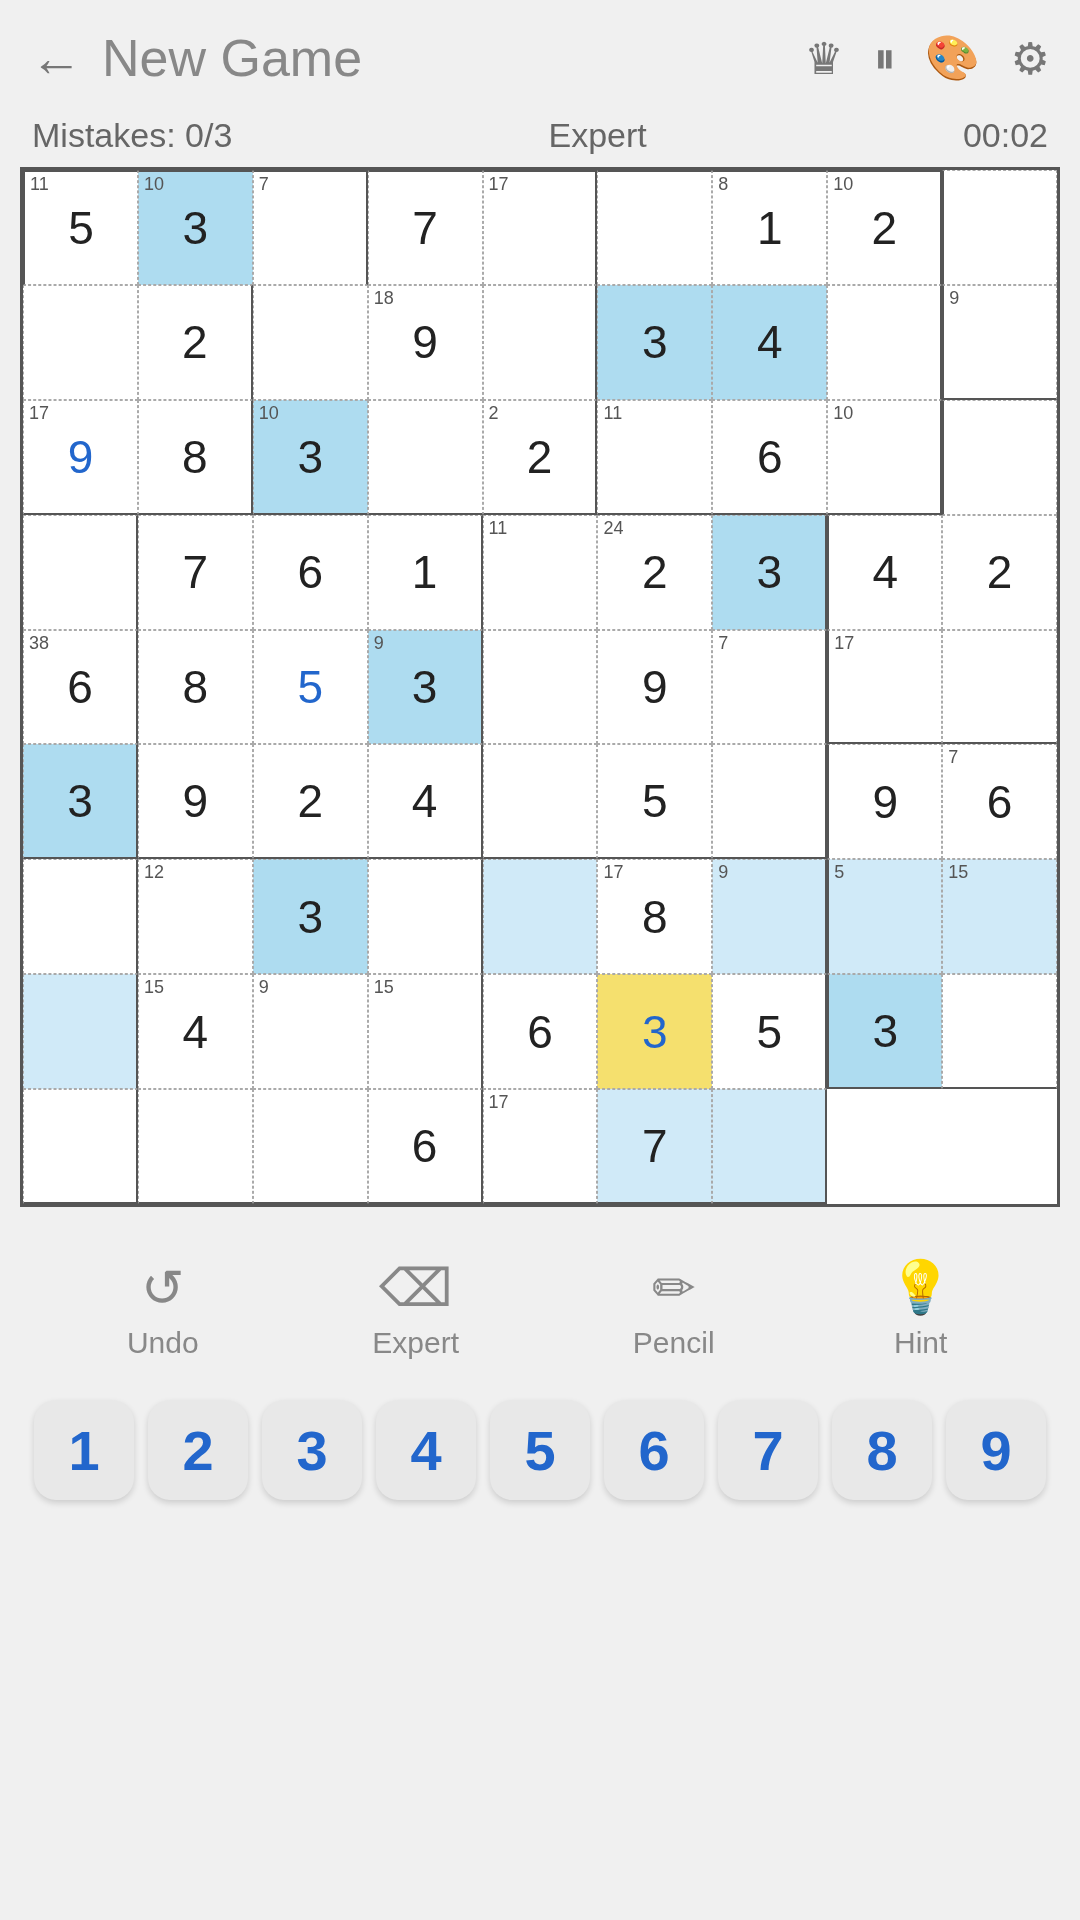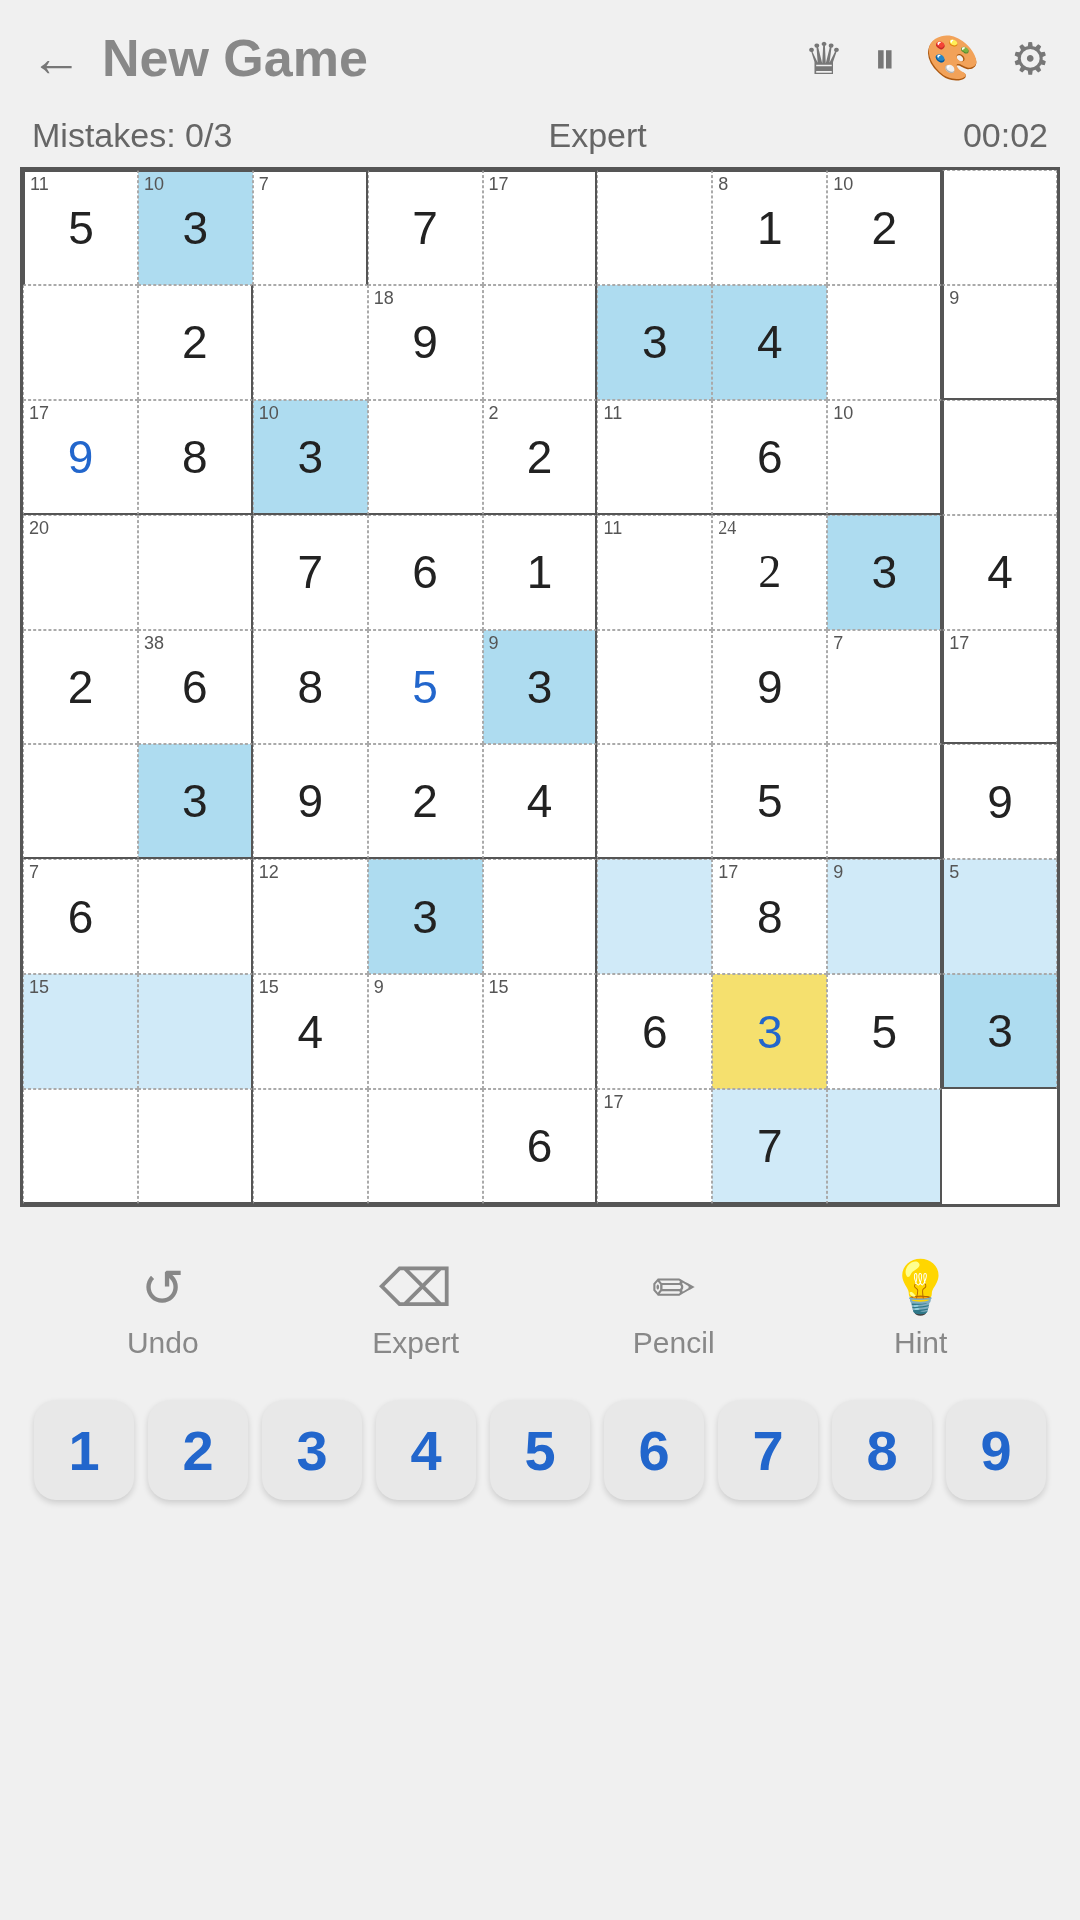--- a/index.html
+++ b/index.html
@@ -22,21 +22,21 @@
     .header-back {
       font-size: 52px;
       color: #777;
       cursor: pointer;
       margin-right: 20px;
       line-height: 1;
     }
     .header-title {
       font-size: 52px;
       color: #888;
-      font-weight: 700;
+      font-weight: 400;
       flex: 1;
     }
     .header-icons {
       display: flex;
       gap: 30px;
       align-items: center;
     }
     .header-icon {
       font-size: 44px;
       color: #777;
@@ -233,37 +233,34 @@
     <div class="cell" data-row="3" data-col="7" style="background-color: rgb(255, 255, 255); border-width: 1px 1px 2.5px; border-style: dashed dashed solid; border-color: rgb(170, 170, 170) rgb(170, 170, 170) rgb(85, 85, 85);">
       <span class="cell-corner tl">11</span>
     </div>
     <div class="cell" data-row="3" data-col="8" style="background-color: rgb(255, 255, 255); border-width: 1px 1px 2.5px; border-style: dashed dashed solid; border-color: rgb(170, 170, 170) rgb(170, 170, 170) rgb(85, 85, 85);">
       <span class="cell-value" style="color: rgb(34, 34, 34);">6</span>
     </div>
     <div class="cell" data-row="3" data-col="9" style="background-color: rgb(255, 255, 255); border-width: 1px 2.5px 2.5px 1px; border-style: dashed solid solid dashed; border-color: rgb(170, 170, 170) rgb(85, 85, 85) rgb(85, 85, 85) rgb(170, 170, 170);">
       <span class="cell-corner tl">10</span>
     </div>
     <div class="cell" data-row="4" data-col="1" style="background-color: rgb(255, 255, 255); border-width: 1px 1px 1px 2px; border-style: dashed dashed dashed solid; border-color: rgb(170, 170, 170) rgb(170, 170, 170) rgb(170, 170, 170) rgb(85, 85, 85);"></div>
-    <div class="cell" data-row="4" data-col="2" style="background-color: rgb(255, 255, 255); border-width: 1px; border-style: dashed; border-color: rgb(170, 170, 170);">
-      <span class="cell-corner tl">20</span>
-    </div>
     <div class="cell" data-row="4" data-col="3" style="background-color: rgb(255, 255, 255); border-width: 1px 2.5px 1px 1px; border-style: dashed solid dashed dashed; border-color: rgb(170, 170, 170) rgb(85, 85, 85) rgb(170, 170, 170) rgb(170, 170, 170);"></div>
     <div class="cell" data-row="4" data-col="4" style="background-color: rgb(255, 255, 255); border-width: 1px; border-style: dashed; border-color: rgb(170, 170, 170);">
       <span class="cell-value" style="color: rgb(34, 34, 34);">7</span>
     </div>
     <div class="cell" data-row="4" data-col="5" style="background-color: rgb(255, 255, 255); border-width: 1px; border-style: dashed; border-color: rgb(170, 170, 170);">
       <span class="cell-value" style="color: rgb(34, 34, 34);">6</span>
     </div>
     <div class="cell" data-row="4" data-col="6" style="background-color: rgb(255, 255, 255); border-width: 1px 2.5px 1px 1px; border-style: dashed solid dashed dashed; border-color: rgb(170, 170, 170) rgb(85, 85, 85) rgb(170, 170, 170) rgb(170, 170, 170);">
       <span class="cell-value" style="color: rgb(34, 34, 34);">1</span>
     </div>
     <div class="cell" data-row="4" data-col="7" style="background-color: rgb(255, 255, 255); border-width: 1px; border-style: dashed; border-color: rgb(170, 170, 170);">
       <span class="cell-corner tl">11</span>
     </div>
-    <div class="cell" data-row="4" data-col="8" style="background-color: rgb(255, 255, 255); border-width: 1px; border-style: dashed; border-color: rgb(170, 170, 170); font-family: Liberation Serif, serif;">
+    <div class="cell" data-row="4" data-col="8" style="background-color: rgb(255, 255, 255); border-width: 1px; border-style: dashed; border-color: rgb(170, 170, 170);">
       <span class="cell-corner tl">24</span>
       <span class="cell-value" style="color: rgb(34, 34, 34);">2</span>
     </div>
     <div class="cell" data-row="4" data-col="9" style="background-color: rgb(174, 220, 240); border-width: 1px 2.5px 1px 1px; border-style: dashed solid dashed dashed; border-color: rgb(170, 170, 170) rgb(85, 85, 85) rgb(170, 170, 170) rgb(170, 170, 170);">
       <span class="cell-value" style="color: rgb(34, 34, 34);">3</span>
     </div>
     <div class="cell" data-row="5" data-col="1" style="background-color: rgb(255, 255, 255); border-width: 1px 1px 1px 2px; border-style: dashed dashed dashed solid; border-color: rgb(170, 170, 170) rgb(170, 170, 170) rgb(170, 170, 170) rgb(85, 85, 85);">
       <span class="cell-value" style="color: rgb(34, 34, 34);">4</span>
     </div>
     <div class="cell" data-row="5" data-col="2" style="background-color: rgb(255, 255, 255); border-width: 1px; border-style: dashed; border-color: rgb(170, 170, 170);">

